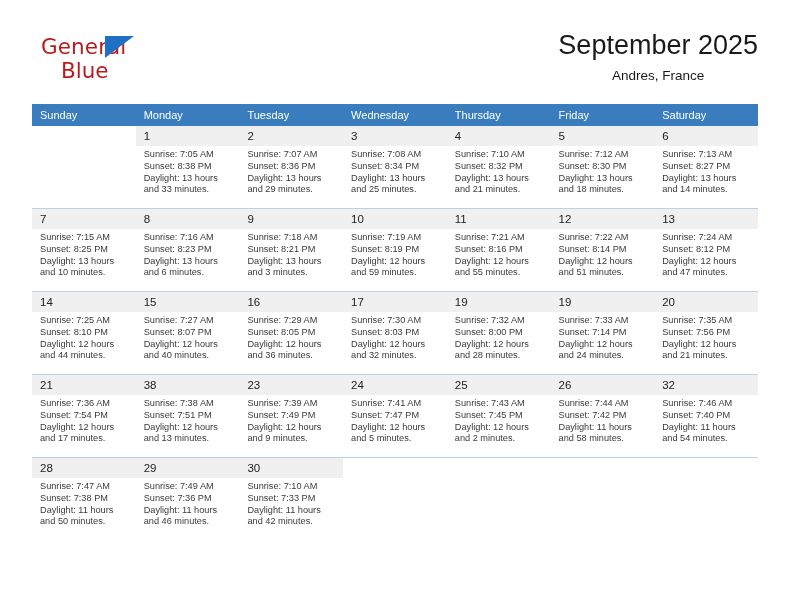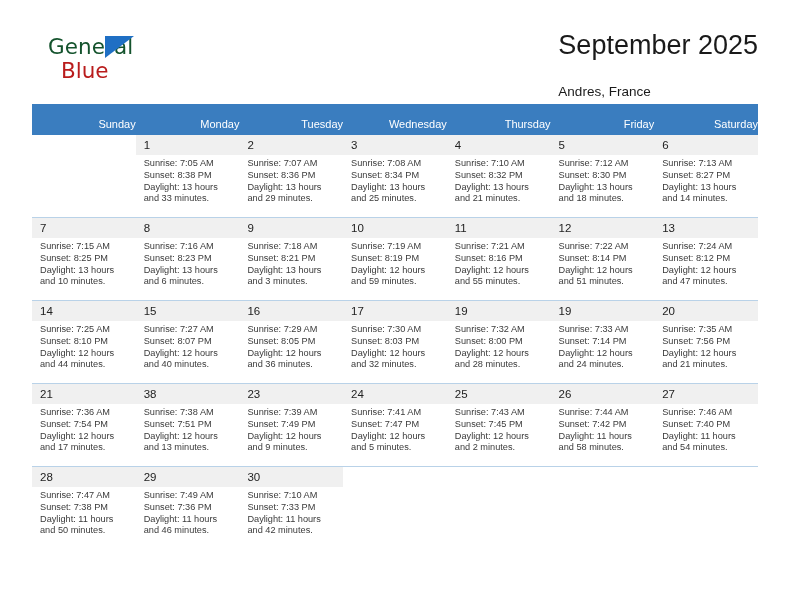--- a/index.html
+++ b/index.html
@@ -31,25 +31,25 @@
   }
   .logo {
     position: absolute;
     left: 0;
     top: 6px;
     width: 200px;
     height: 56px;
   }
   .logo-general {
     position: absolute;
-    left: 16px;
+    left: 9px;
     top: 0;
     font-size: 21.5px;
     letter-spacing: 0.1px;
-    color: #14532d;
+    color: #b91c1c;
     font-family: "DejaVu Sans", sans-serif;
   }
   .logo-triangle {
     position: absolute;
     left: 73px;
     top: 2px;
     width: 0;
     height: 0;
     border-left: 29px solid #1f6fc4;
     border-bottom: 22px solid transparent;
@@ -59,53 +59,53 @@
     left: 29px;
     top: 24px;
     font-size: 21.5px;
     color: #b91c1c;
     font-family: "DejaVu Sans", sans-serif;
   }
   .title-block {
     position: absolute;
     right: 0;
     top: 0;
-    text-align: left;
+    text-align: center;
   }
   .cal-title {
     font-size: 27px;
     color: #1a1a1a;
     font-weight: normal;
     line-height: 34px;
     white-space: nowrap;
   }
   .cal-subtitle {
     font-size: 13.5px;
     color: #1a1a1a;
     line-height: 20px;
-    margin-top: 20px;
+    margin-top: 4px;
     white-space: nowrap;
   }
 
   
   .calendar {
     position: absolute;
     left: 32px;
     top: 104px;
     width: 726px;
     border-collapse: collapse;
     table-layout: fixed;
   }
   .calendar th {
     background: #3a7dbf;
     color: #ffffff;
     font-size: 11px;
     font-weight: normal;
-    text-align: right;
-    padding: 14px 0 5px 8px;
+    text-align: left;
+    padding: 5px 0 5px 8px;
     height: 12px;
     border: none;
   }
   .calendar td {
     vertical-align: top;
     padding: 0;
     height: 82px;
     border: none;
     width: 103.71px;
   }
@@ -465,21 +465,21 @@
               <div class="details">
                 <div>Sunrise: 7:44 AM</div>
                 <div>Sunset: 7:42 PM</div>
                 <div>Daylight: 11 hours</div>
                 <div>and 58 minutes.</div>
               </div>
             </div>
           </td>
           <td>
             <div class="cell-inner">
-              <span class="daynum">27</span>
+              <span class="daynum">32</span>
               <div class="details">
                 <div>Sunrise: 7:46 AM</div>
                 <div>Sunset: 7:40 PM</div>
                 <div>Daylight: 11 hours</div>
                 <div>and 54 minutes.</div>
               </div>
             </div>
           </td>
         </tr>
         <tr class="week-row">

